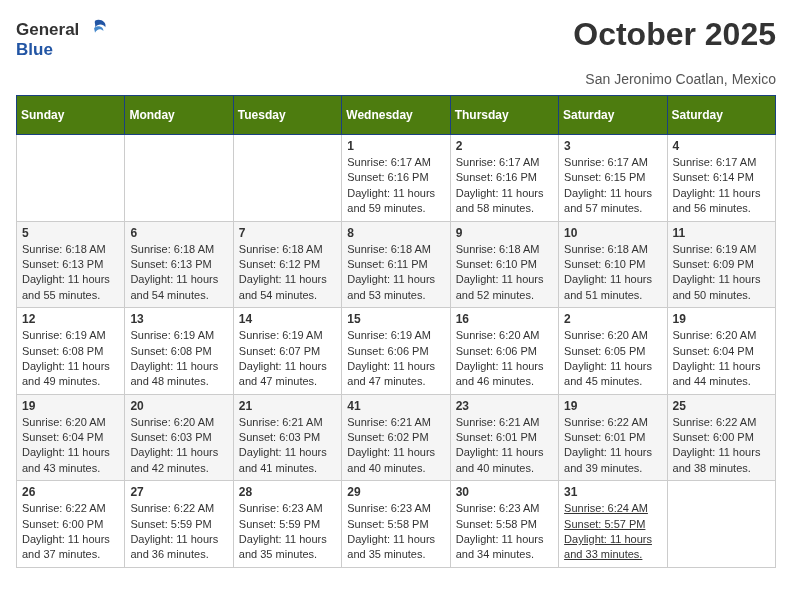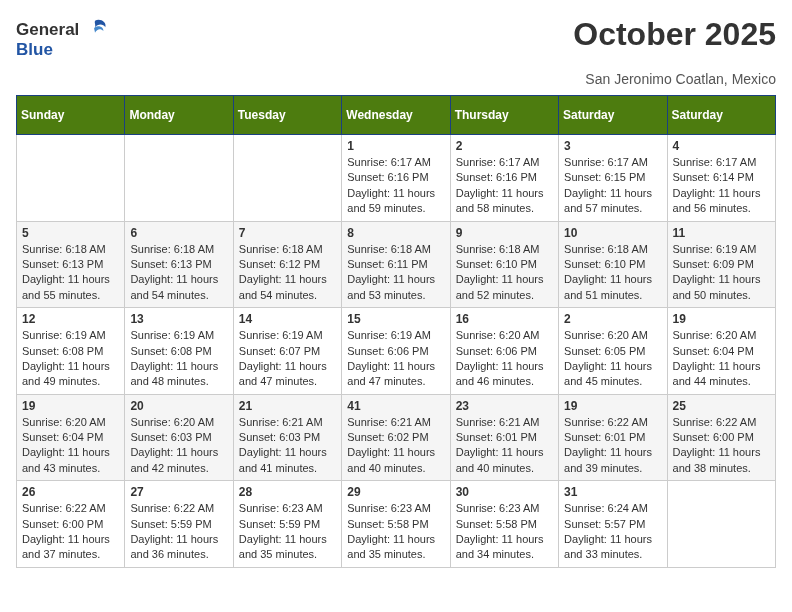--- a/index.html
+++ b/index.html
@@ -340,21 +340,21 @@
         </td>
         <td>
           <div class="cell-day">30</div>
           <div class="cell-info" style="white-space: pre-line;">Sunrise: 6:23 AM
 Sunset: 5:58 PM
 Daylight: 11 hours
 and 34 minutes.</div>
         </td>
         <td>
           <div class="cell-day">31</div>
-          <div class="cell-info" style="white-space: pre-line;">Sunrise: 6:24 AM
+          <div class="cell-info" style="white-space: pre-line; text-decoration: underline;">Sunrise: 6:24 AM
 Sunset: 5:57 PM
 Daylight: 11 hours
 and 33 minutes.</div>
         </td>
         <td class="empty-cell"></td>
       </tr>
     </tbody>
 </table>
 
 </body></html>

